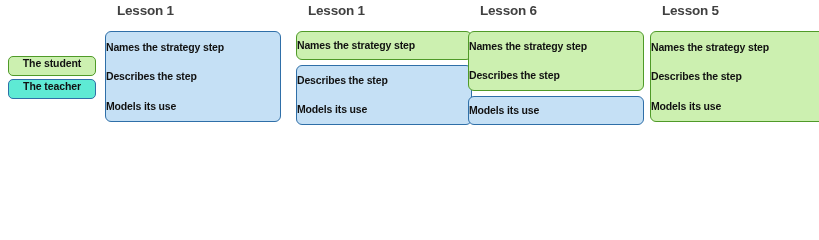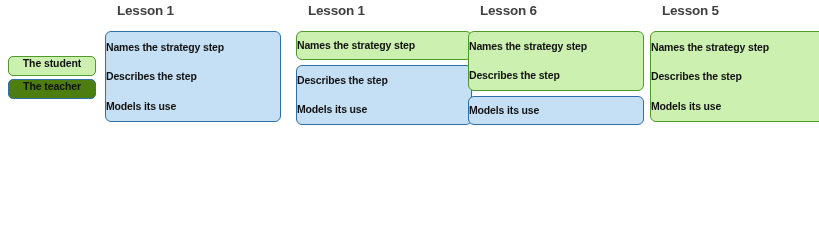--- a/index.html
+++ b/index.html
@@ -21,21 +21,21 @@
     font-size:10.5px;font-weight:bold;color:#111;
     letter-spacing:-0.1px;
     box-sizing:border-box;
   }
   .legend-chip.student{
     background:#ccf0b0;
     border:1.5px solid #4f9a28;
     margin-bottom:3px;
   }
   .legend-chip.teacher{
-    background:#4d7c0f;
+    background:#5eead4;
     border:1.5px solid #2f6fa8;
   }
 
   
   .column{position:absolute;top:0;width:176px;}
   .col-header{
     position:absolute;top:3px;left:12px;
     font-size:13.5px;font-weight:bold;color:#404040;
     letter-spacing:-0.2px;white-space:nowrap;
   }

